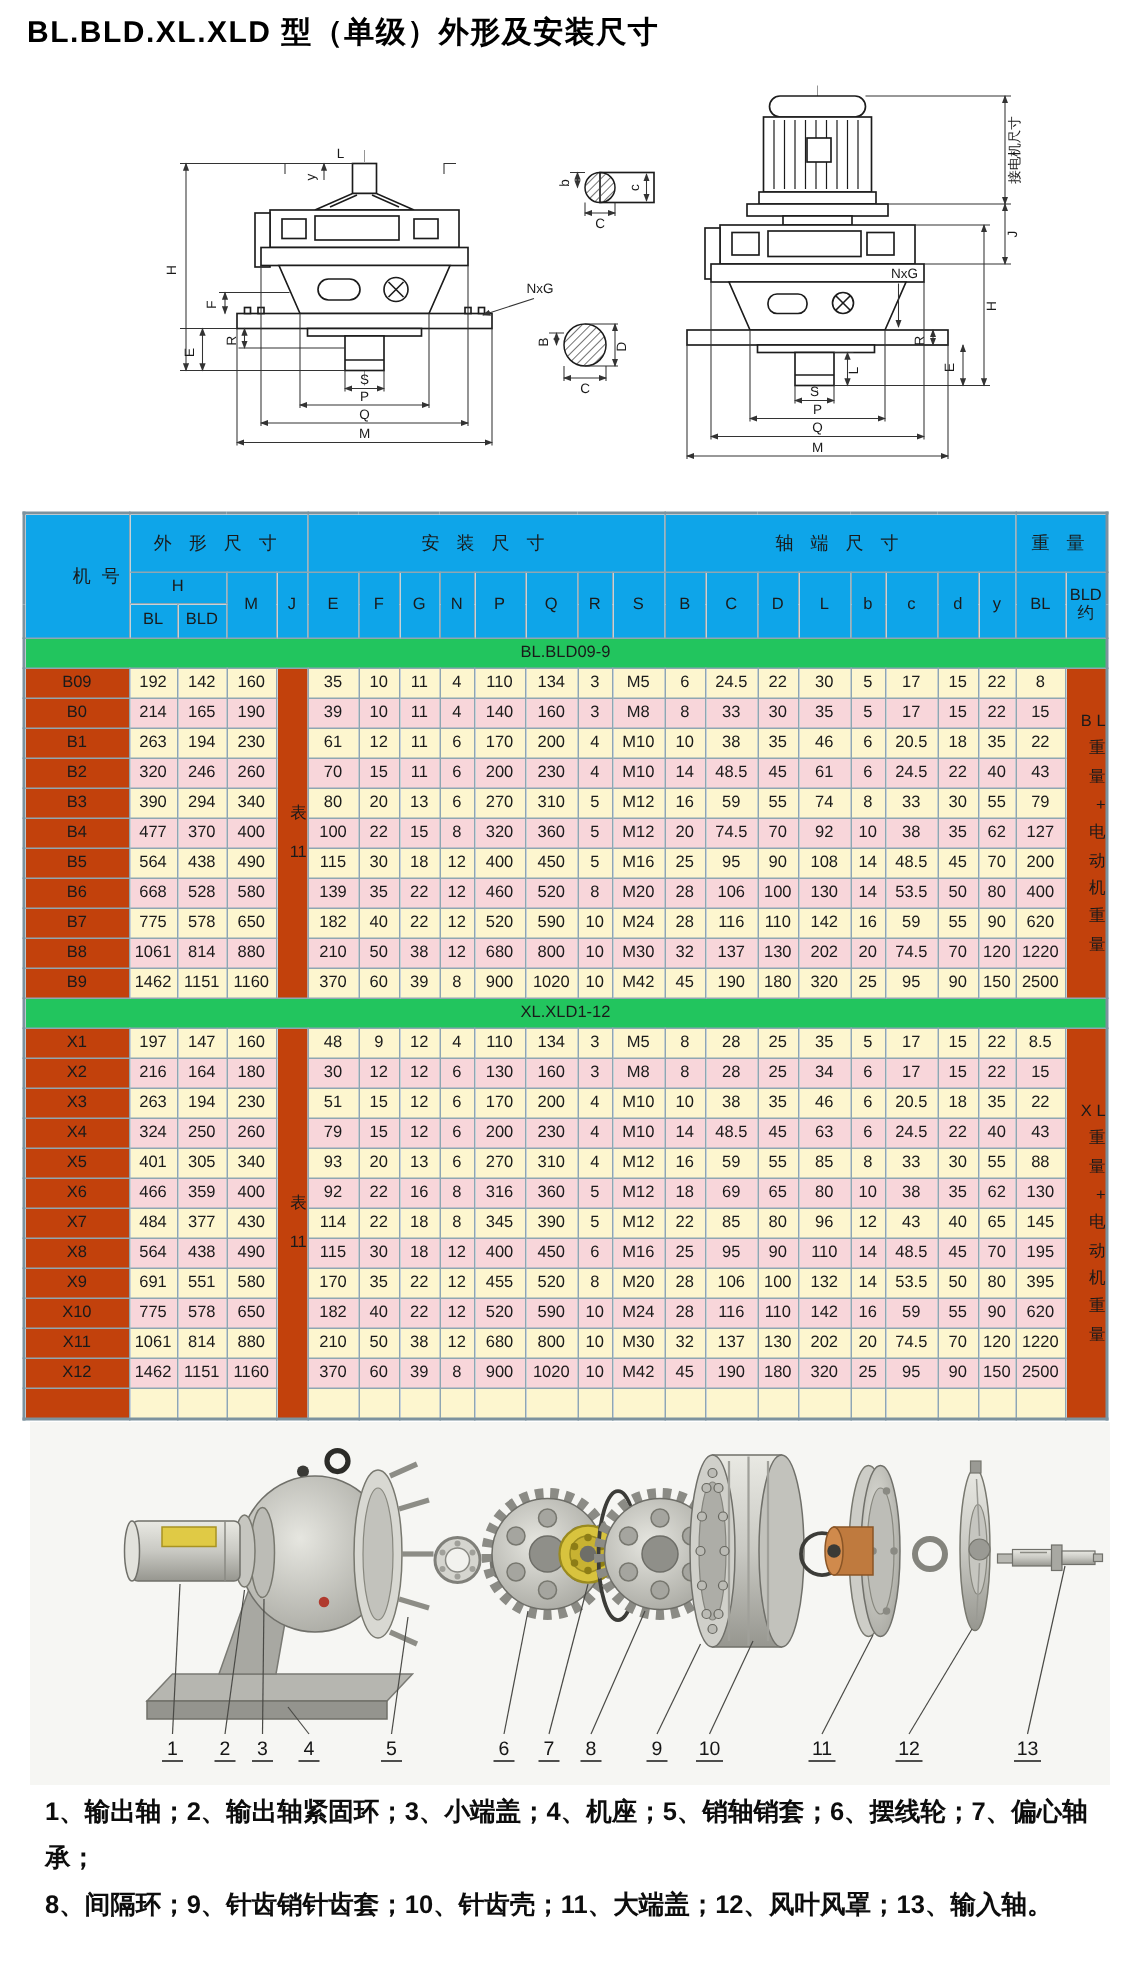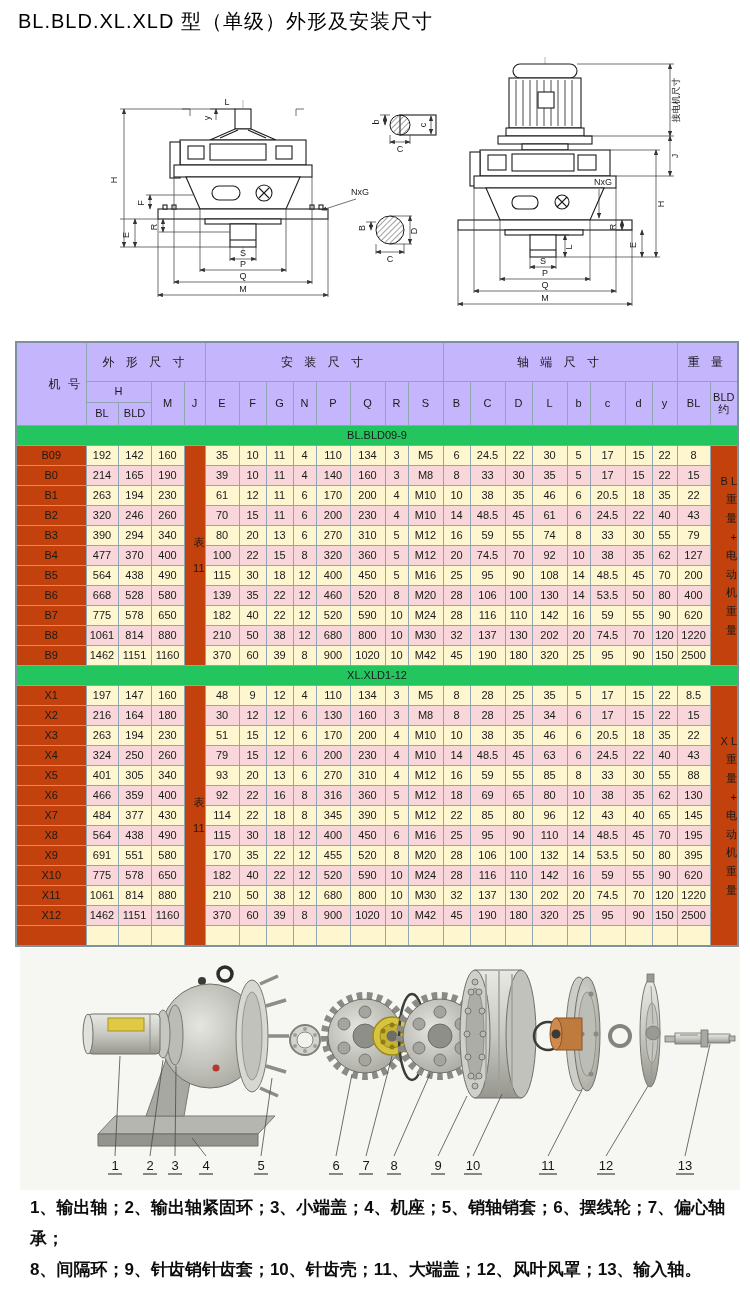--- a/index.html
+++ b/index.html
@@ -1,27 +1,27 @@
 <!DOCTYPE html>
 <html><head>
 <meta charset="utf-8">
 <style>
   html,body{margin:0;padding:0;background:#ffffff;}
   #page{position:relative;width:750px;height:1308px;background:#ffffff;overflow:hidden;
         font-family:"Liberation Sans","DejaVu Sans",sans-serif;color:#111;}
-  #title{position:absolute;left:18px;top:8px;font-size:20px;font-weight:normal;letter-spacing:1px;color:#000;}
+  #title{position:absolute;left:18px;top:8px;font-size:20px;font-weight:bold;letter-spacing:1px;color:#000;}
   #drawings{position:absolute;left:60px;top:52px;width:680px;height:285px;}
   #dims-table{position:absolute;left:15px;top:341px;width:722px;border-collapse:collapse;table-layout:fixed;
               border:2px solid #7c929e;font-size:11px;}
   #dims-table th,#dims-table td{border:1px solid #8fa6b2;text-align:center;padding:0;overflow:hidden;
               font-weight:normal;color:#1a1a1a;height:19px;line-height:1.05;}
   #dims-table thead tr:nth-child(1) th{height:38px;font-size:12px;letter-spacing:4px;}
   #dims-table thead tr:nth-child(2) th{height:20px;}
   #dims-table thead tr:nth-child(3) th{height:22px;}
-  .blue{background:#c4b5fd;}
+  .blue{background:#0ea5e9;}
   .yellow-row td{background:#fdf6cf;}
   .pink-row td{background:#f8d6da;}
   .yellow-row td.blue,.pink-row td.blue,.empty-row td.blue{background:#c2410c;}
   .empty-row td{background:#fdf6cf;height:12px;}
   .section-row td{background:#22c55e;text-align:left;padding-left:4px;height:18px;font-size:11px;}
   .note-cell{vertical-align:middle;font-size:11px;}
   .note-cell div{line-height:1.15;margin:13px 0;text-align:right;}
   .weight-note div{margin:6px 0;font-size:11px;}
   #exploded-wrap{position:absolute;left:20px;top:948px;width:720px;height:242px;}
   #caption{position:absolute;left:30px;top:1192px;width:706px;font-size:17px;font-weight:bold;

